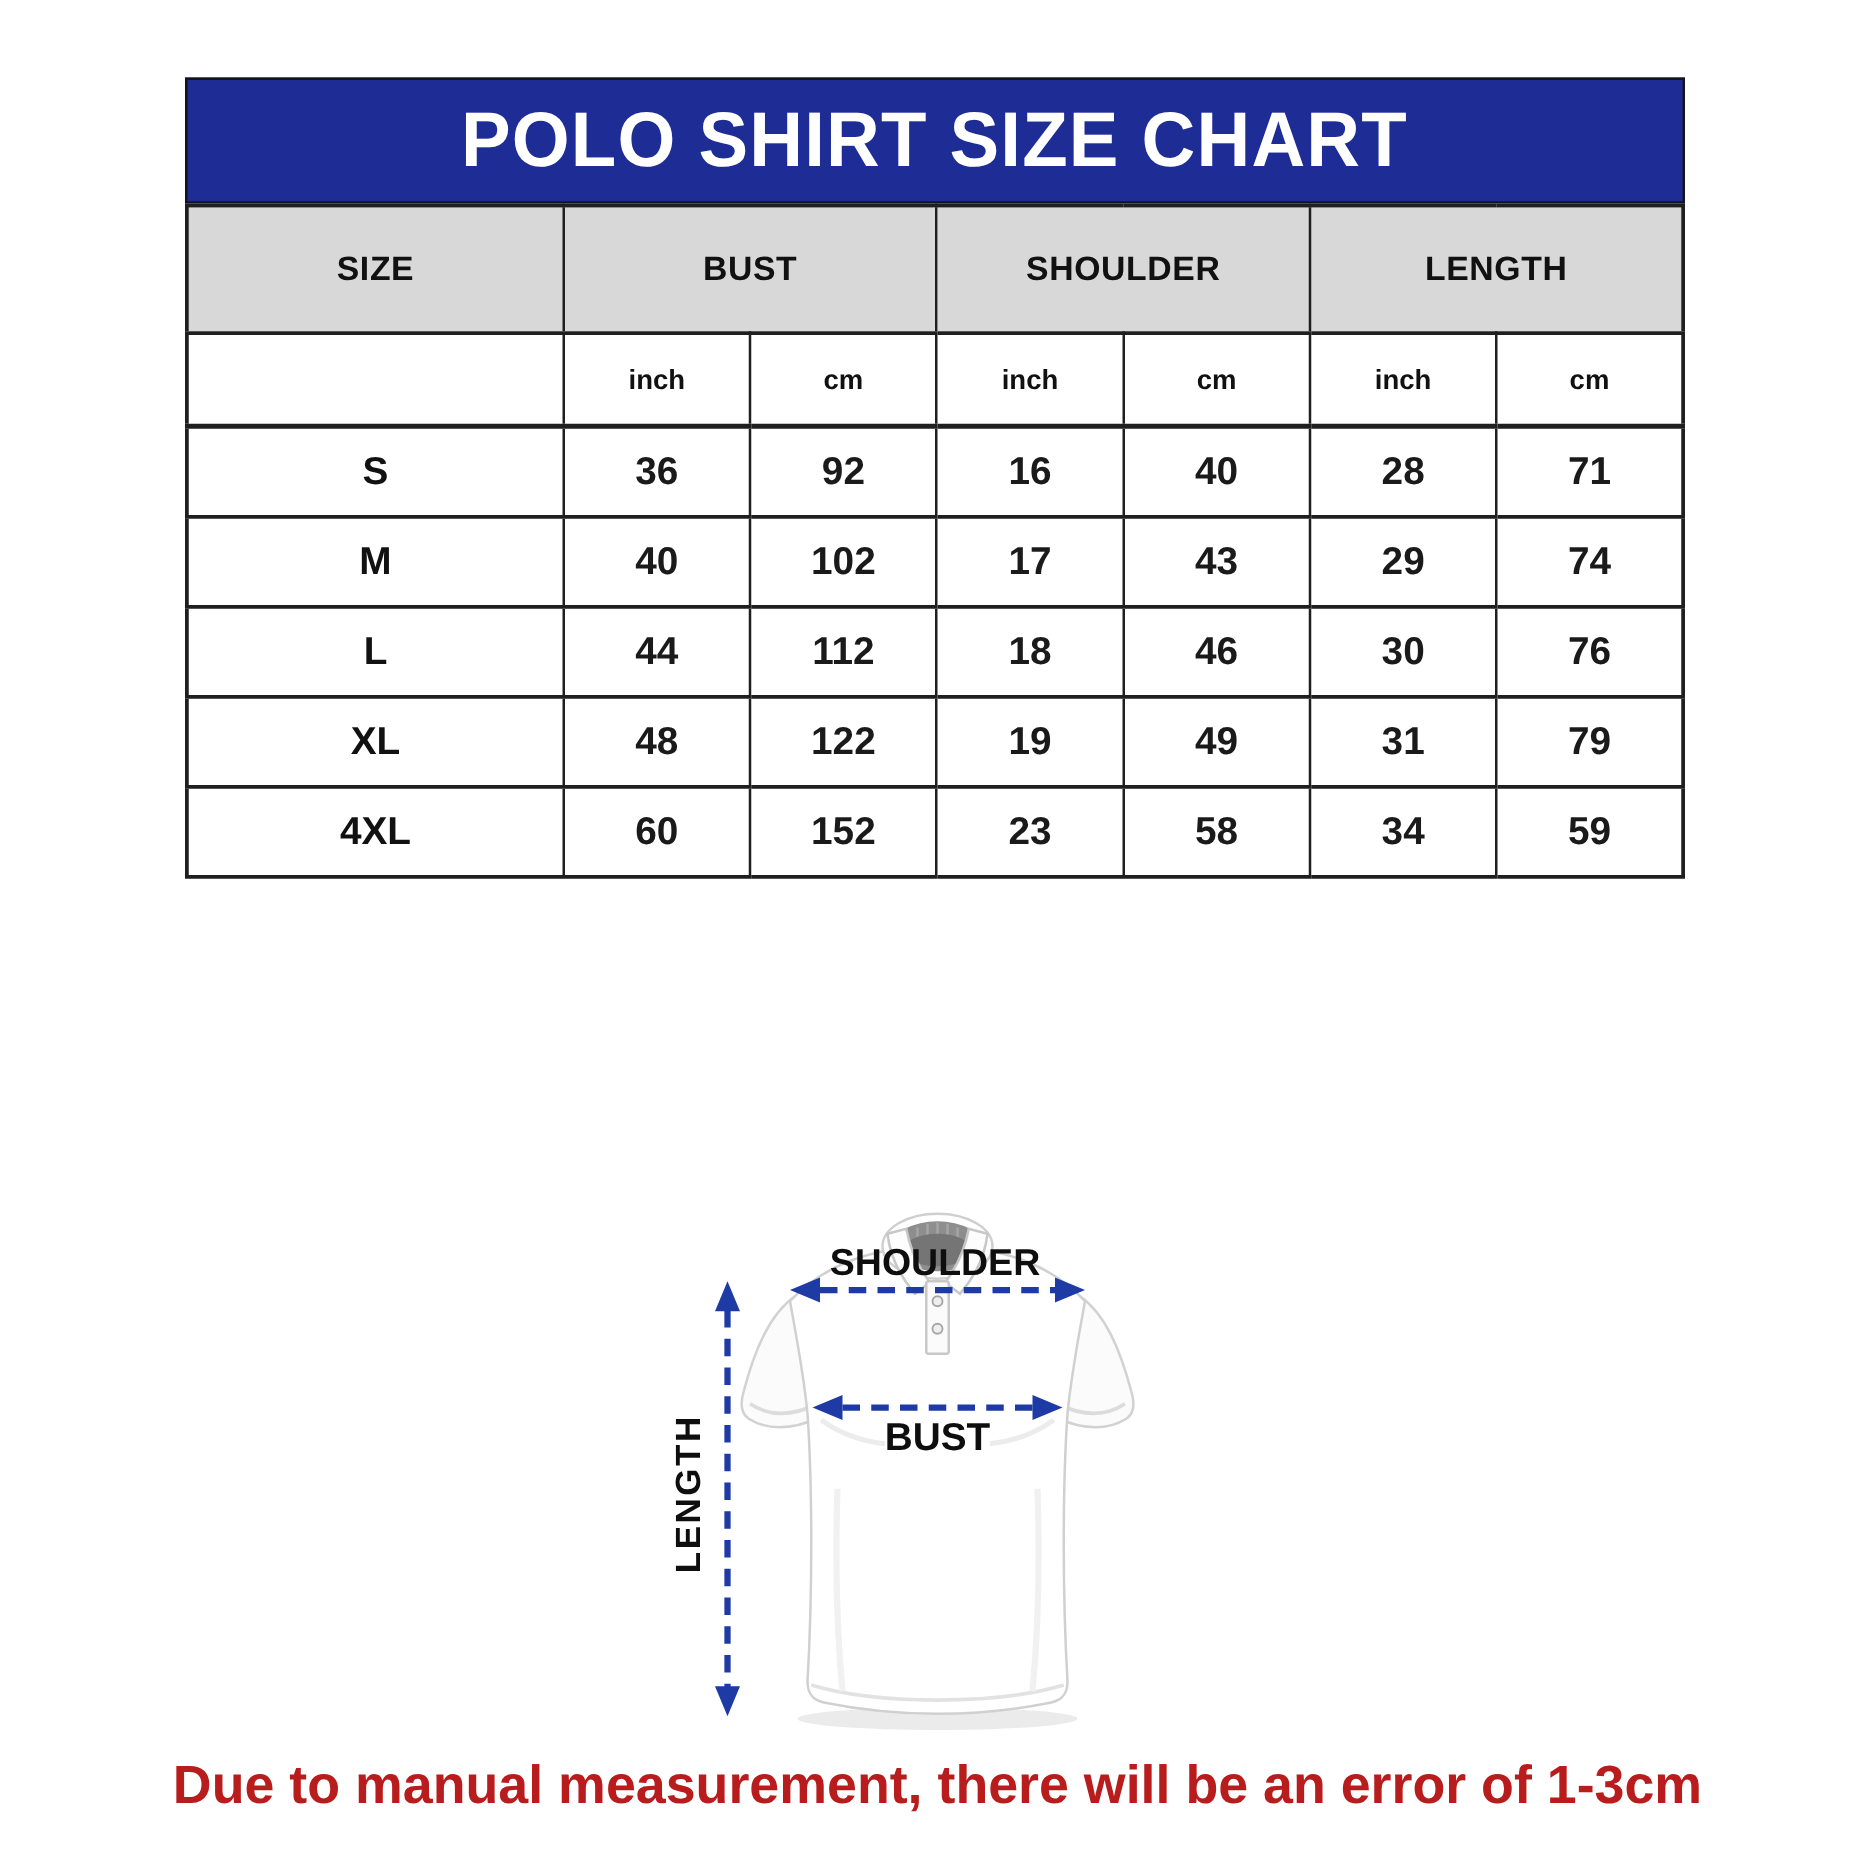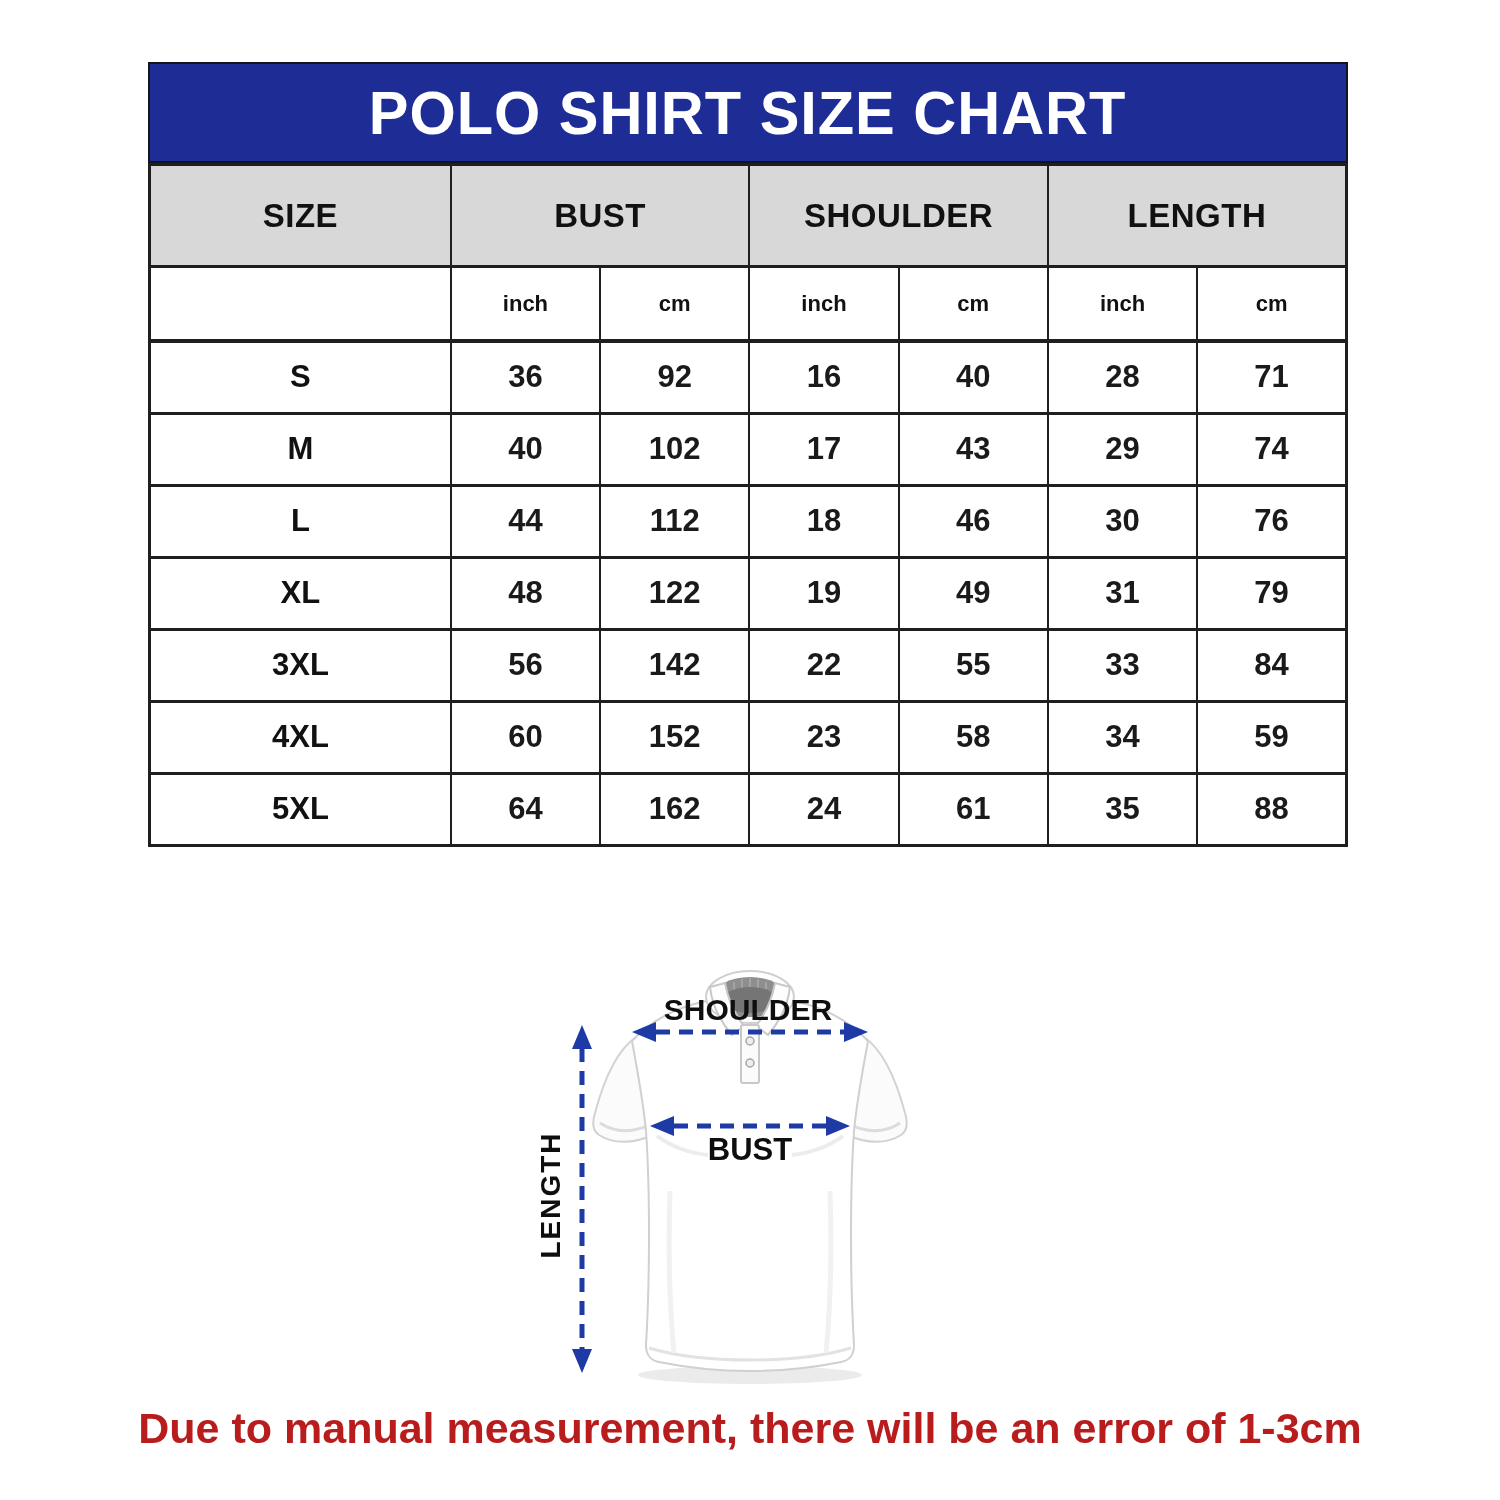--- a/index.html
+++ b/index.html
@@ -23,21 +23,21 @@
   
   table.size-table{
     width:100%;border-collapse:collapse;table-layout:fixed;background:#ffffff;
     border:3px solid #1f1f1f;
   }
   .size-table th,.size-table td{
     border:2px solid #1f1f1f;text-align:center;vertical-align:middle;
     color:#111111;padding:0;overflow:hidden;white-space:nowrap;
   }
   tr.group-row th{
-    background:#d8d8d8;height:99px;font-size:33px;font-weight:bold;
+    background:#d8d8d8;height:99px;font-size:27px;font-weight:bold;
     letter-spacing:0.5px;border-bottom-width:3px;
   }
   tr.unit-row th{
     background:#ffffff;height:71px;font-size:22px;font-weight:bold;
     border-bottom-width:4px;
   }
   .size-table tbody tr{height:72px;}
   .size-table tbody th.size-cell{font-size:31px;font-weight:bold;}
   .size-table tbody td{font-size:31px;font-weight:bold;color:#1a1a1a;}
   .size-table tbody th,.size-table tbody td{border-top-width:3px;border-bottom-width:3px;}
@@ -124,46 +124,28 @@
         <tr>
           <th class="size-cell">XL</th>
           <td>48</td>
           <td>122</td>
           <td>19</td>
           <td>49</td>
           <td>31</td>
           <td>79</td>
         </tr>
         <tr>
-          <th class="size-cell">3XL</th>
-          <td>56</td>
-          <td>142</td>
-          <td>22</td>
-          <td>55</td>
-          <td>33</td>
-          <td>84</td>
-        </tr>
-        <tr>
           <th class="size-cell">4XL</th>
           <td>60</td>
           <td>152</td>
           <td>23</td>
           <td>58</td>
           <td>34</td>
           <td>59</td>
         </tr>
-        <tr>
-          <th class="size-cell">5XL</th>
-          <td>64</td>
-          <td>162</td>
-          <td>24</td>
-          <td>61</td>
-          <td>35</td>
-          <td>88</td>
-        </tr>
       </tbody>
     </table>
   </div>
 
   <svg class="diagram" viewBox="0 0 460 457" aria-hidden="true">
 
     <g>
       <ellipse cx="230" cy="434" rx="112" ry="9" fill="#ebebeb"></ellipse>
 
       <path d="M116 96 C96 110 84 138 75 172 C72 182 73 190 79 194 C98 206 120 200 136 193 C139 168 141 138 143 118 Z" fill="#fbfbfb" stroke="#d2d2d2" stroke-width="2"></path>

